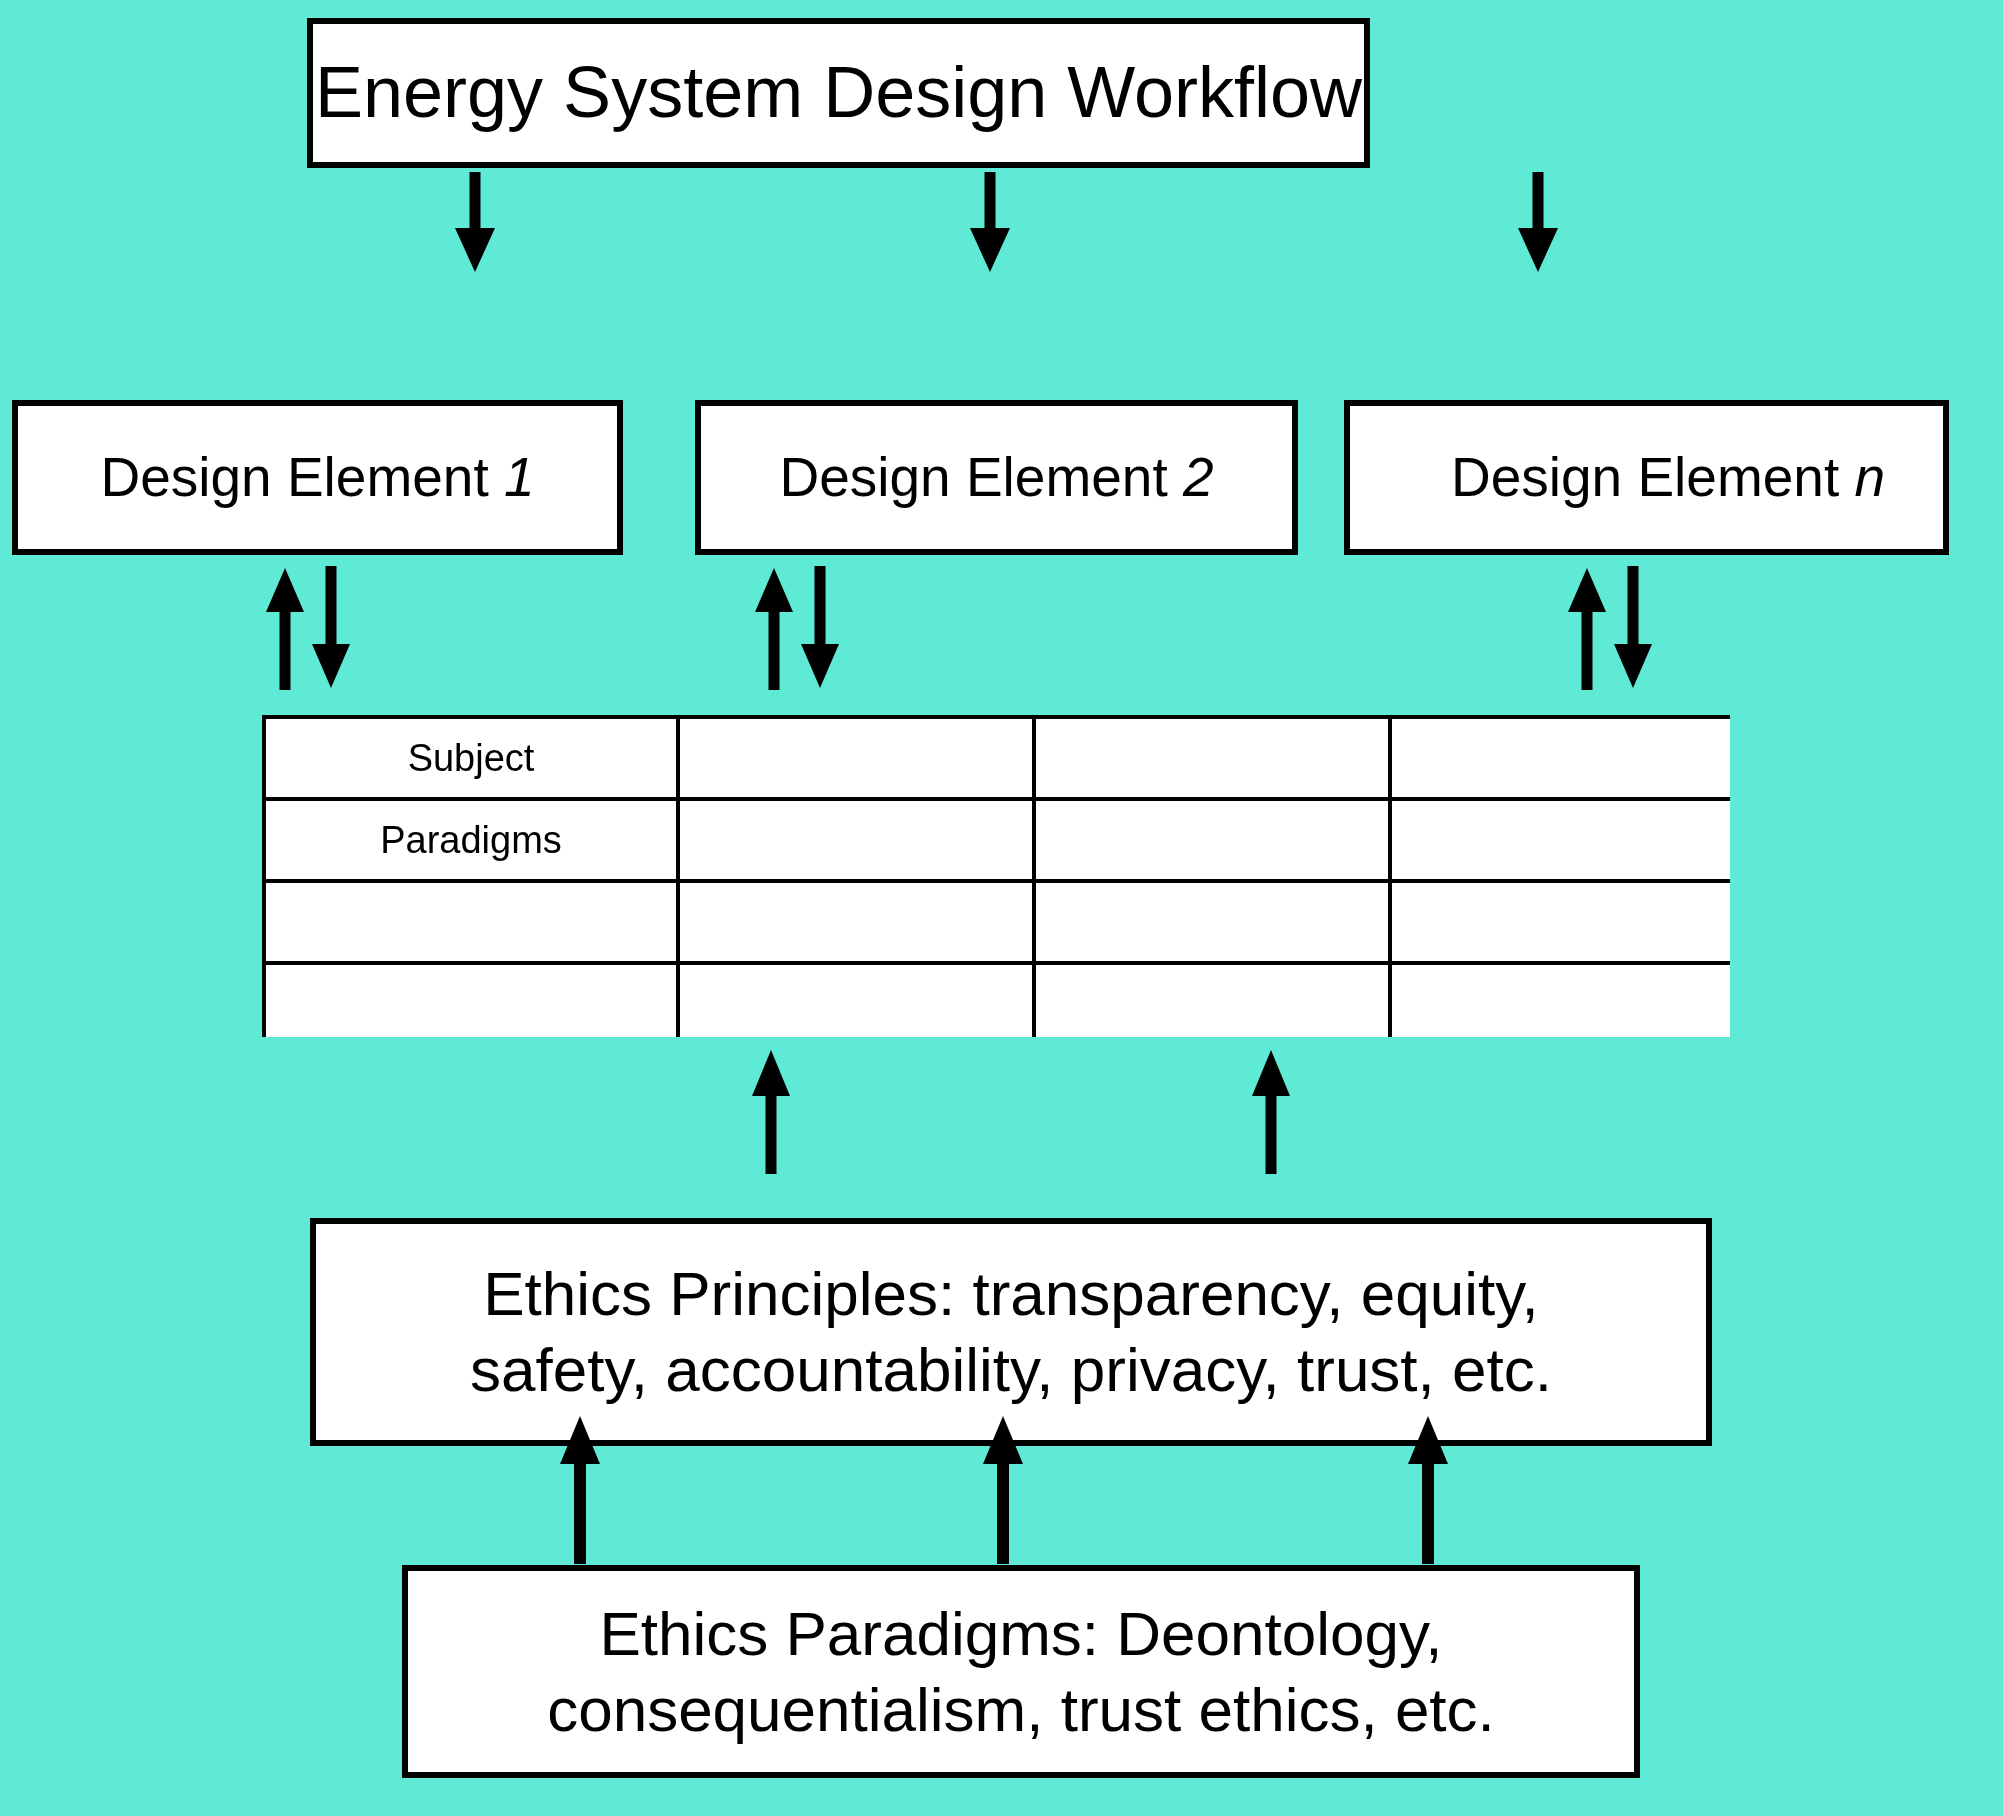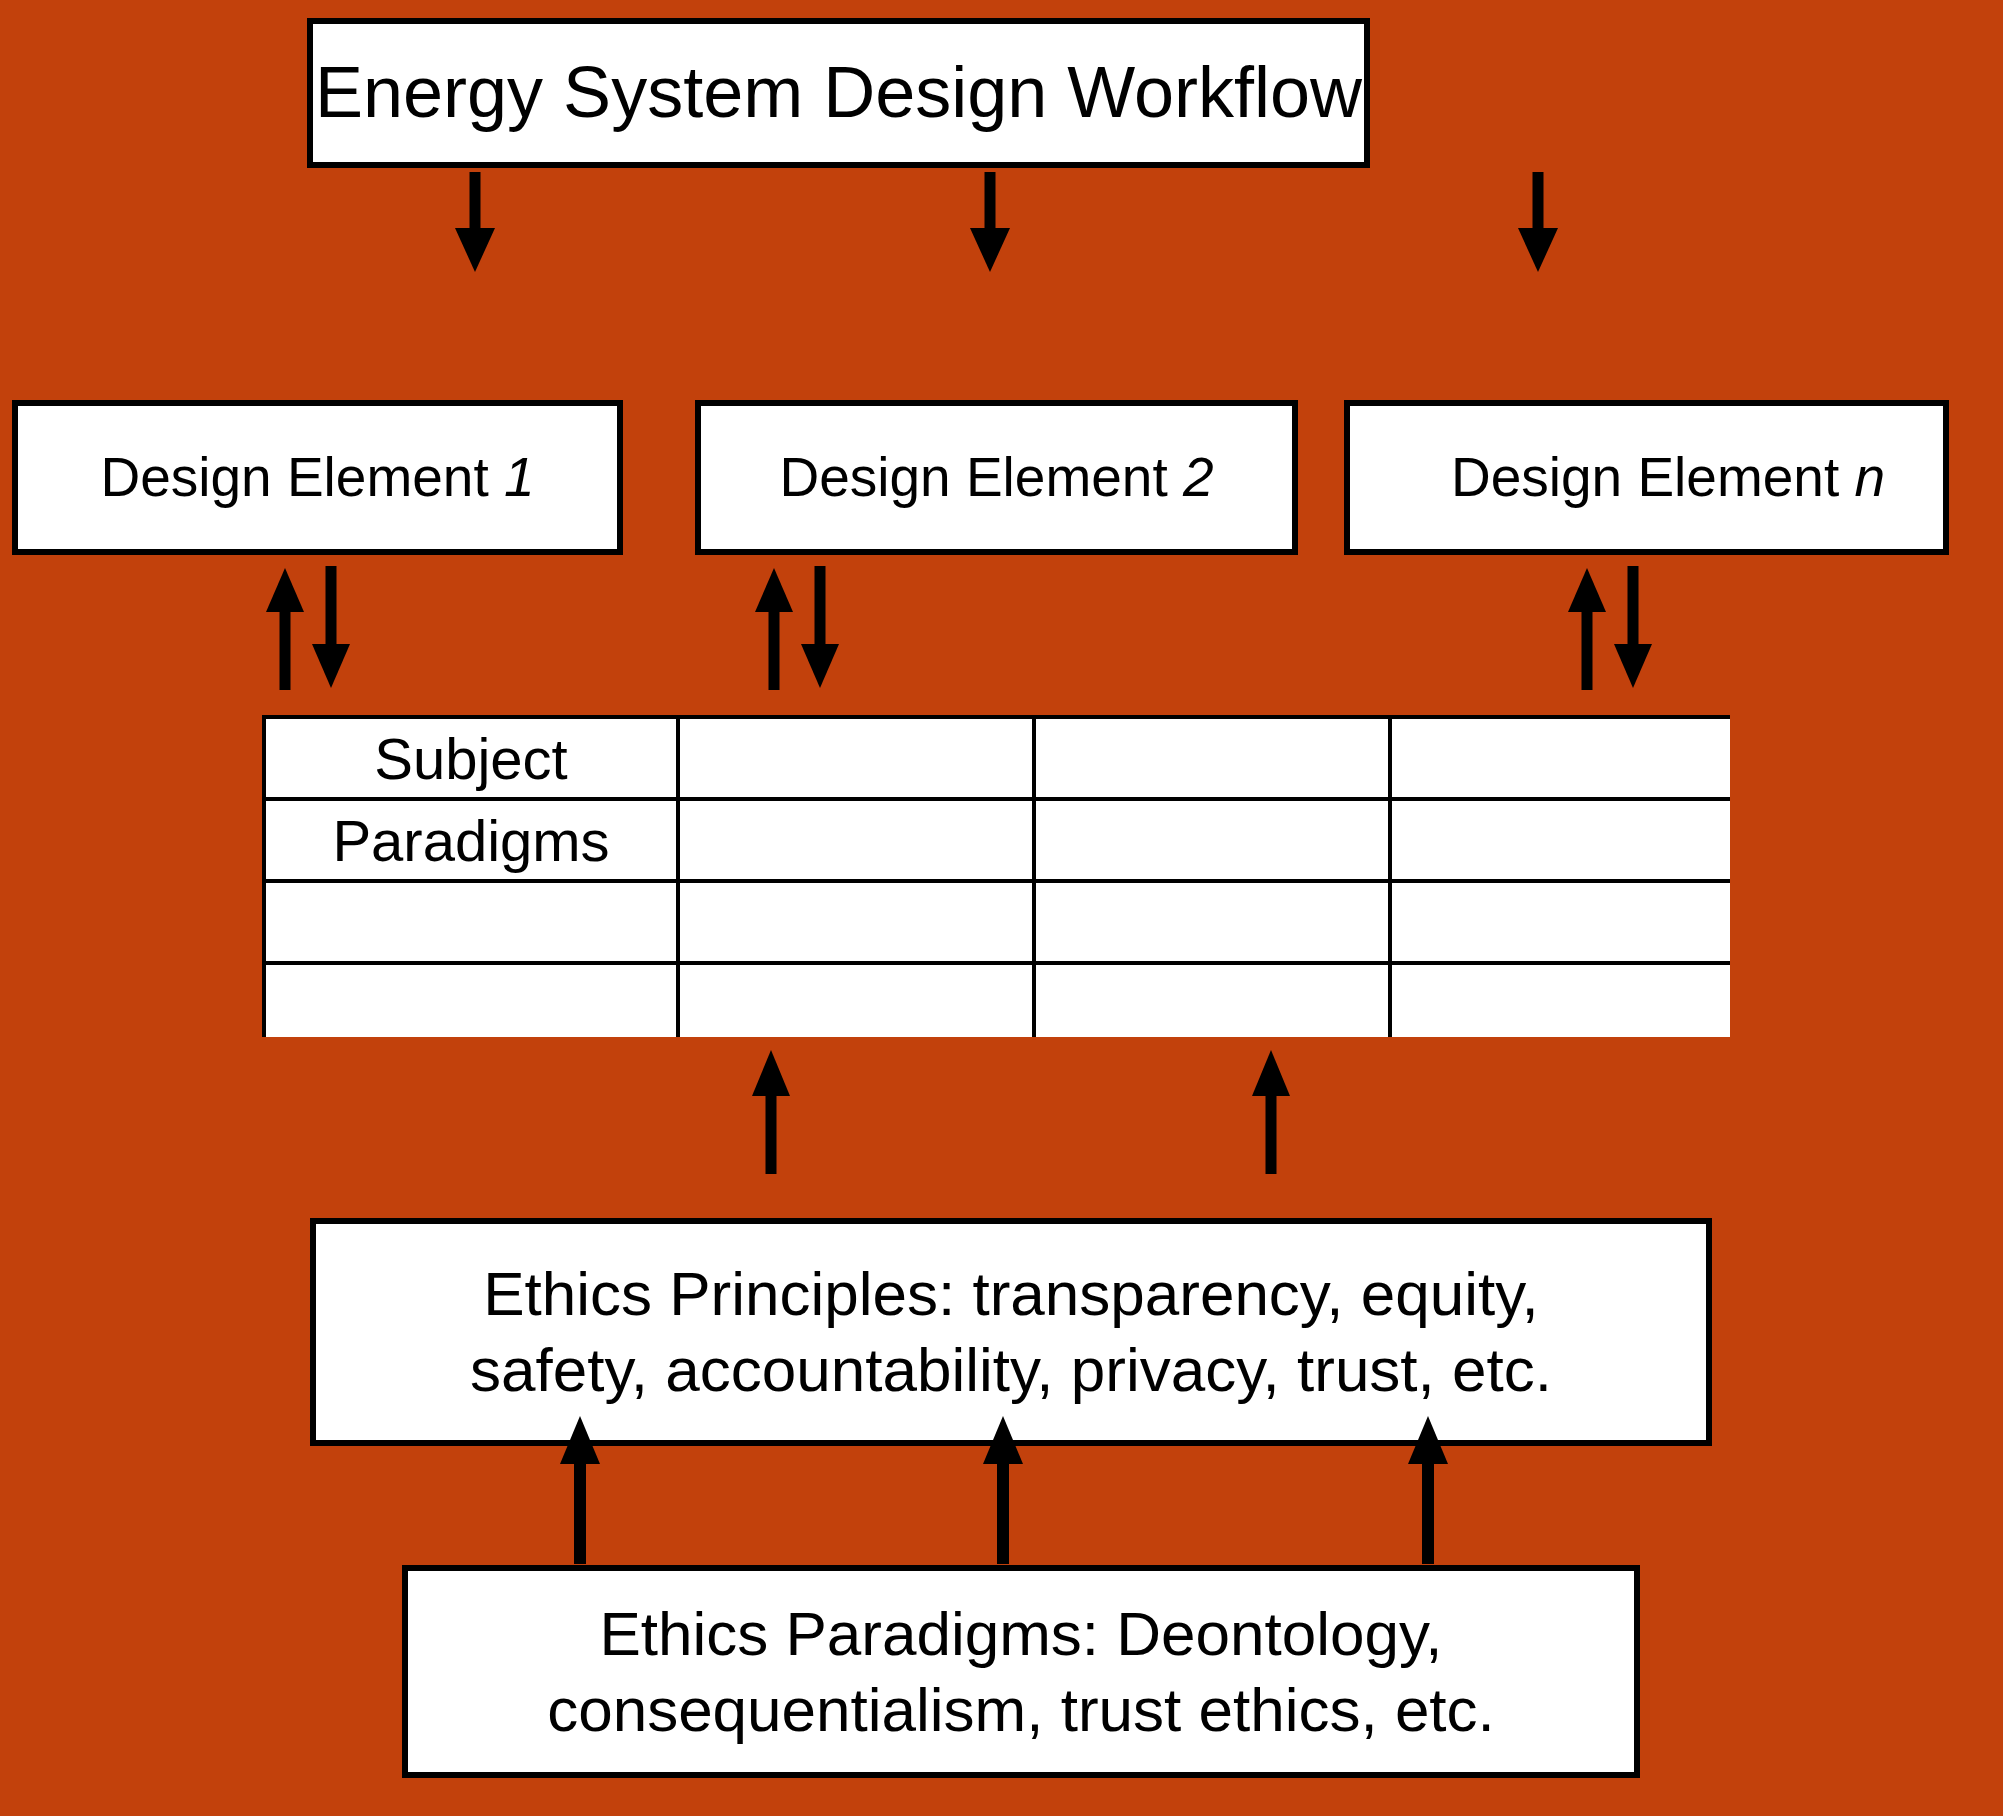--- a/index.html
+++ b/index.html
@@ -8,21 +8,21 @@
     background: #ffffff;
   }
   body {
     font-family: "Liberation Sans", sans-serif;
     color: #000000;
   }
   #canvas {
     position: relative;
     width: 2003px;
     height: 1816px;
-    background: #c2410c;
+    background: #5eead4;
     overflow: hidden;
     text-decoration: underline;
   }
 
   
   .node {
     position: absolute;
     box-sizing: border-box;
     border: 6px solid #000000;
     background: #ffffff;
@@ -76,21 +76,21 @@
     overflow: hidden;
   }
   #matrix-table table {
     border-collapse: collapse;
     table-layout: fixed;
     width: 1468px;
   }
   #matrix-table td {
     border: 4px solid #000000;
     height: 78px;
-    font-size: 58px;
+    font-size: 38px;
     text-align: center;
     vertical-align: middle;
     padding: 0;
     background: #ffffff;
   }
   #matrix-table td.label-col { width: 410px; }
   #matrix-table td.data-col  { width: 352px; }
   #matrix-table .row-clipped td { height: 78px; }
 
   

